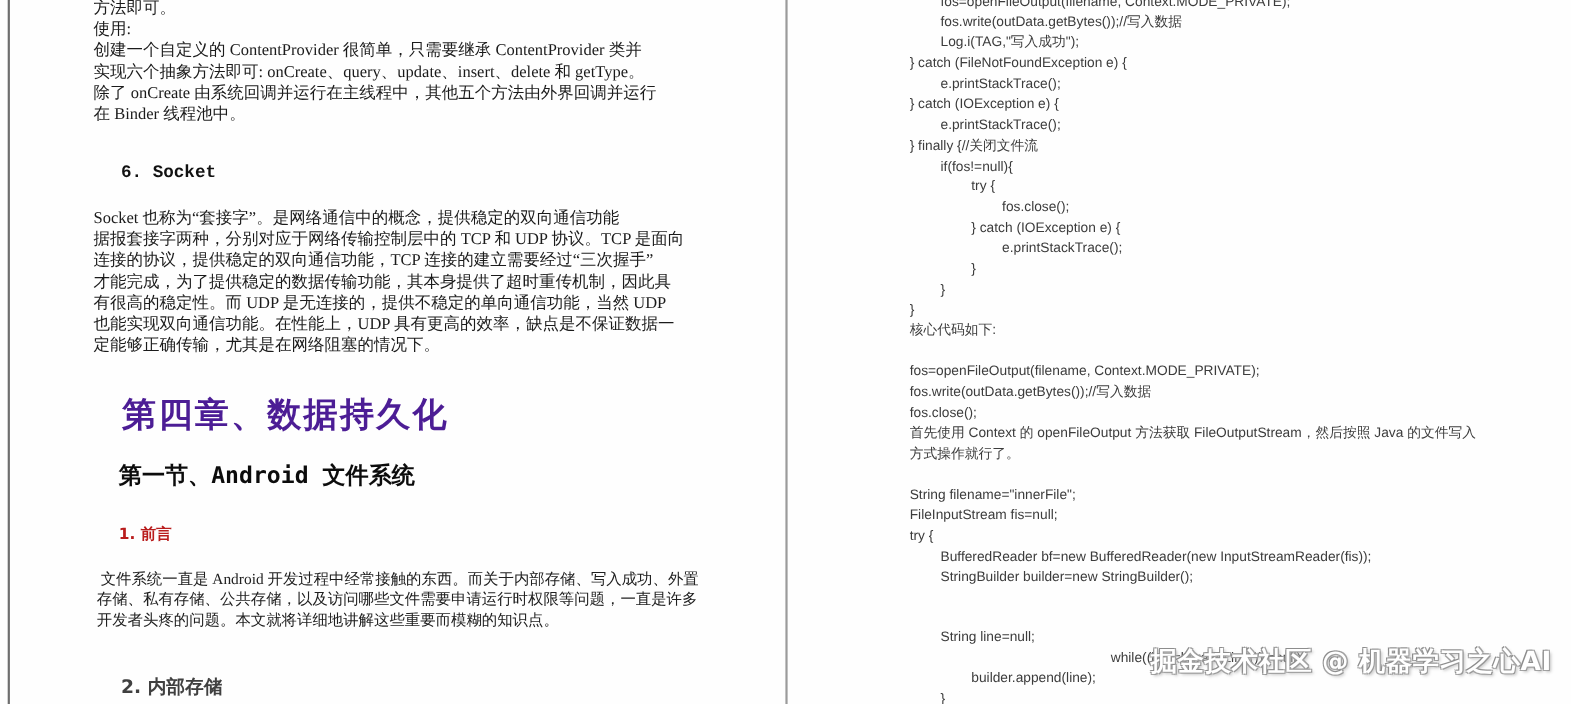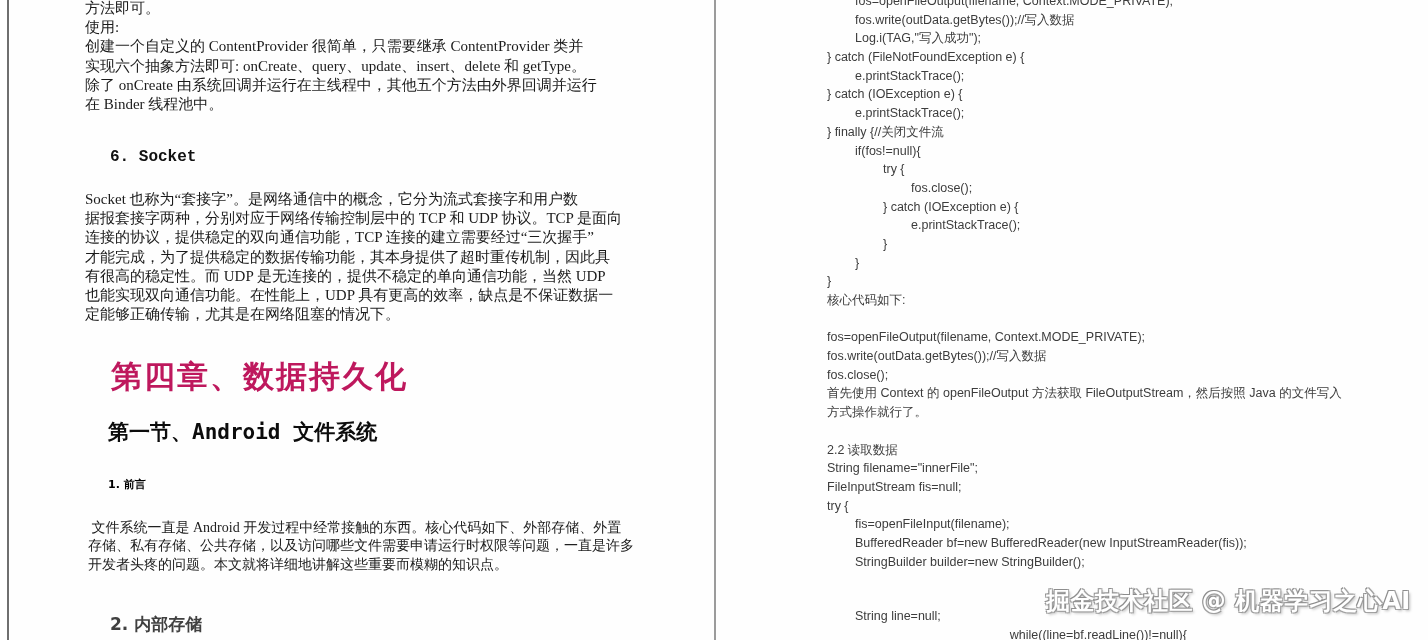--- a/index.html
+++ b/index.html
@@ -34,32 +34,32 @@
   .socket-p { left: 85px; top: 190px; }
 
   .socket-h {
     position: absolute; left: 110px; top: 148px; margin: 0;
     font-family: Liberation Mono, monospace;
     font-size: 16px; font-weight: bold; color: #111;
   }
   .chapter-h {
     position: absolute; left: 111px; top: 356px; margin: 0;
     font-family: "DejaVu Sans", sans-serif;
-    font-size: 31px; font-weight: bold; color: #be185d;
+    font-size: 31px; font-weight: bold; color: #4c1d95;
     letter-spacing: 2px;
   }
   .section-h {
     position: absolute; left: 108px; top: 418px; margin: 0;
     font-family: "DejaVu Sans Mono", monospace;
     font-size: 21px; font-weight: bold; color: #0c0c0c;
   }
   .sub-h1 {
     position: absolute; left: 108px; top: 477px; margin: 0;
     font-family: "DejaVu Sans", sans-serif;
-    font-size: 11px; font-weight: bold; color: #000000;
+    font-size: 14px; font-weight: bold; color: #b91c1c;
   }
   .preface {
     position: absolute; left: 88px; top: 519px;
     font-family: "Liberation Serif", serif;
     font-size: 14px; line-height: 18.4px; color: #202020;
   }
   .sub-h2 {
     position: absolute; left: 110px; top: 613px; margin: 0;
     font-family: "DejaVu Sans", sans-serif;
     font-size: 17px; font-weight: bold; color: #404040;
@@ -102,37 +102,37 @@
         <div class="line">使用:</div>
         <div class="line">创建一个自定义的 ContentProvider 很简单，只需要继承 ContentProvider 类并</div>
         <div class="line">实现六个抽象方法即可: onCreate、query、update、insert、delete 和 getType。</div>
         <div class="line">除了 onCreate 由系统回调并运行在主线程中，其他五个方法由外界回调并运行</div>
         <div class="line">在 Binder 线程池中。</div>
       </div>
 
     <h3 class="socket-h">6. Socket</h3>
 
     <div class="cn-body socket-p">
-        <div class="line">Socket 也称为“套接字”。是网络通信中的概念，它分为流式套接字和用户数</div>
+        <div class="line">Socket 也称为“套接字”。是网络通信中的概念，提供稳定的双向通信功能</div>
         <div class="line">据报套接字两种，分别对应于网络传输控制层中的 TCP 和 UDP 协议。TCP 是面向</div>
         <div class="line">连接的协议，提供稳定的双向通信功能，TCP 连接的建立需要经过“三次握手”</div>
         <div class="line">才能完成，为了提供稳定的数据传输功能，其本身提供了超时重传机制，因此具</div>
         <div class="line">有很高的稳定性。而 UDP 是无连接的，提供不稳定的单向通信功能，当然 UDP</div>
         <div class="line">也能实现双向通信功能。在性能上，UDP 具有更高的效率，缺点是不保证数据一</div>
         <div class="line">定能够正确传输，尤其是在网络阻塞的情况下。</div>
       </div>
 
     <h1 class="chapter-h">第四章、数据持久化</h1>
 
     <h2 class="section-h">第一节、Android 文件系统</h2>
 
     <h4 class="sub-h1">1. 前言</h4>
 
     <div class="preface">
-        <div class="line"> 文件系统一直是 Android 开发过程中经常接触的东西。核心代码如下、外部存储、外置</div>
+        <div class="line"> 文件系统一直是 Android 开发过程中经常接触的东西。而关于内部存储、写入成功、外置</div>
         <div class="line">存储、私有存储、公共存储，以及访问哪些文件需要申请运行时权限等问题，一直是许多</div>
         <div class="line">开发者头疼的问题。本文就将详细地讲解这些重要而模糊的知识点。</div>
       </div>
 
     <h4 class="sub-h2">2. 内部存储</h4>
   </div>
 
   <div>
     <div class="code">
         <div class="line" style="padding-left: 28px;">fos=openFileOutput(filename, Context.MODE_PRIVATE);</div>
@@ -152,25 +152,23 @@
         <div class="line" style="padding-left: 28px;">}</div>
         <div class="line">}</div>
         <div class="line">核心代码如下:</div>
         <div class="line">&nbsp;</div>
         <div class="line">fos=openFileOutput(filename, Context.MODE_PRIVATE);</div>
         <div class="line">fos.write(outData.getBytes());//写入数据</div>
         <div class="line">fos.close();</div>
         <div class="line">首先使用 Context 的 openFileOutput 方法获取 FileOutputStream，然后按照 Java 的文件写入</div>
         <div class="line">方式操作就行了。</div>
         <div class="line">&nbsp;</div>
-        <div class="line">2.2 读取数据</div>
         <div class="line">String filename="innerFile";</div>
         <div class="line">FileInputStream fis=null;</div>
         <div class="line">try {</div>
-        <div class="line" style="padding-left: 28px;">fis=openFileInput(filename);</div>
         <div class="line" style="padding-left: 28px;">BufferedReader bf=new BufferedReader(new InputStreamReader(fis));</div>
         <div class="line" style="padding-left: 28px;">StringBuilder builder=new StringBuilder();</div>
         <div class="line" style="padding-left: 28px; margin-top: 36px;">String line=null;</div>
         <div class="line" style="padding-left: 28px; text-align: center;">while((line=bf.readLine())!=null){</div>
         <div class="line" style="padding-left: 56px;">builder.append(line);</div>
         <div class="line" style="padding-left: 28px;">}</div>
       </div>
   </div>
 
   <div class="watermark">掘金技术社区 @ 机器学习之心AI</div>

